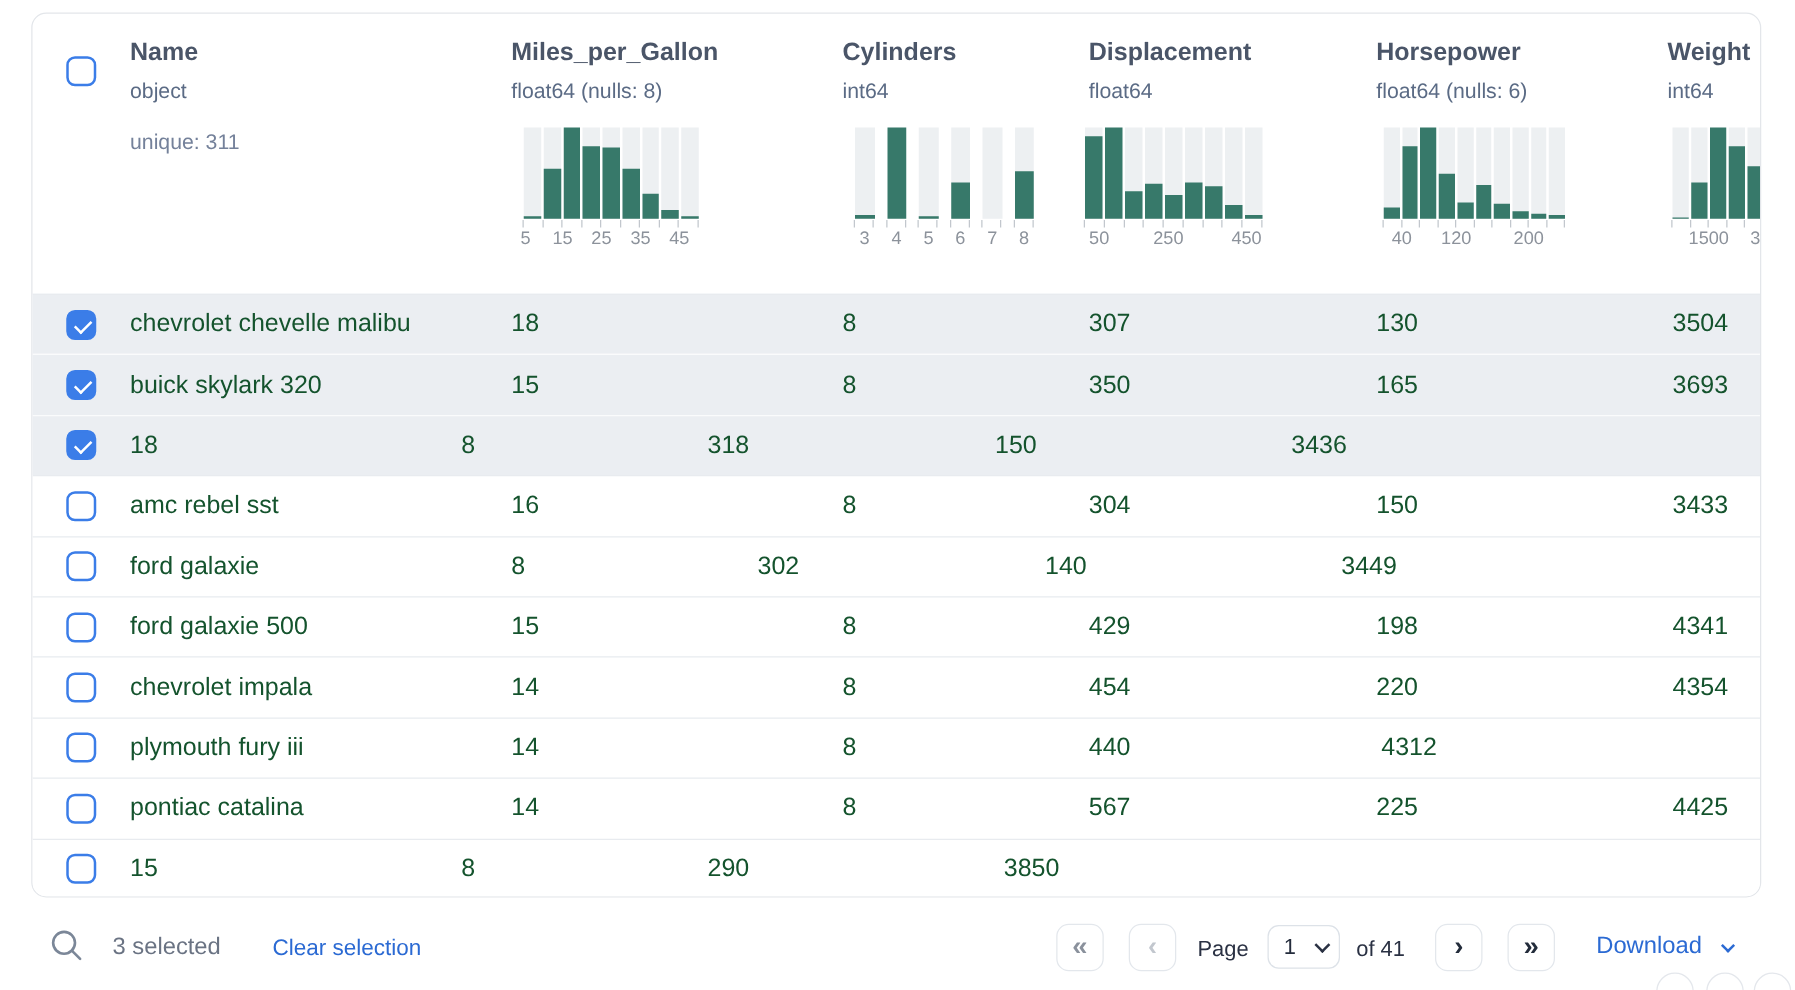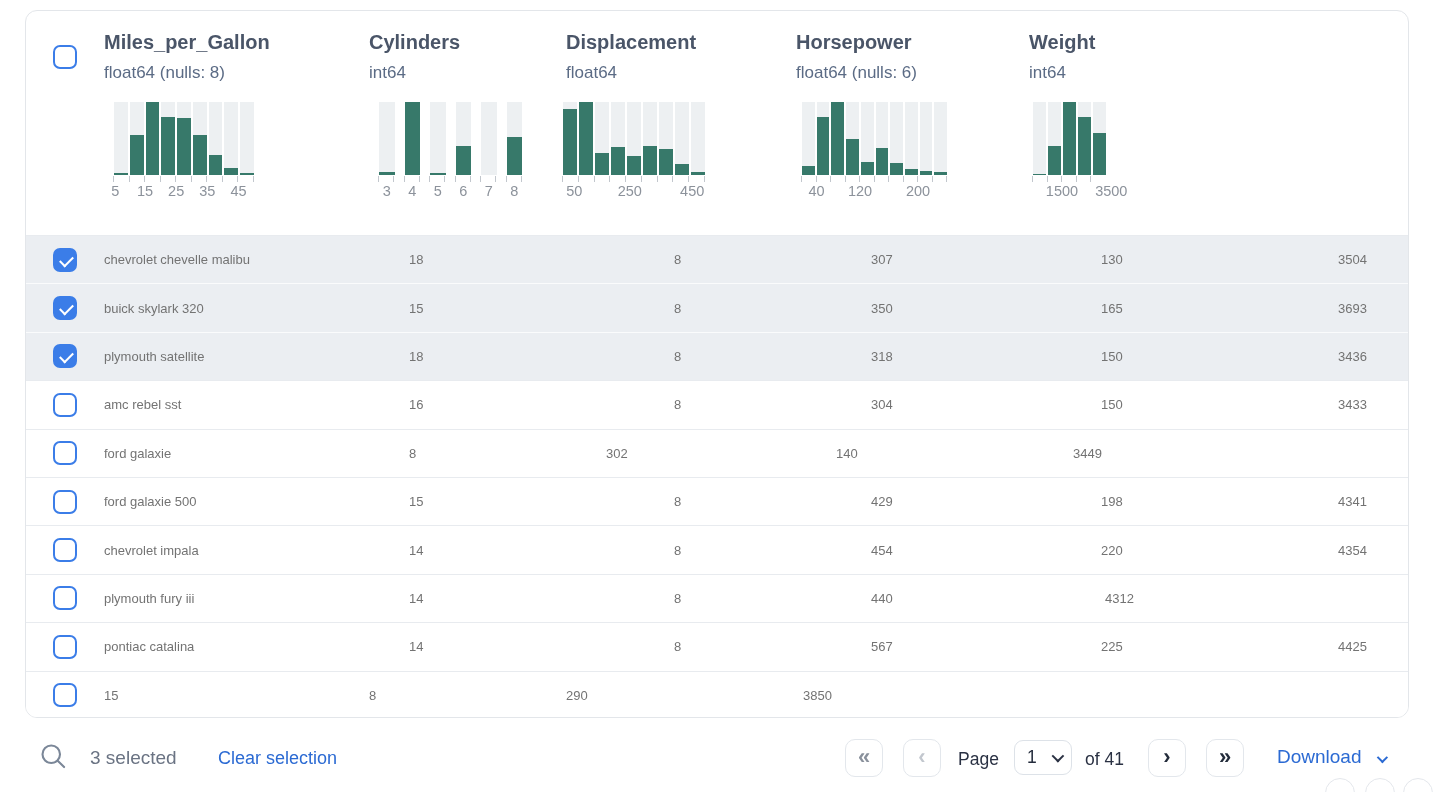--- a/index.html
+++ b/index.html
@@ -23,21 +23,21 @@
   .hist-bar { width:100%; background:#37796a; }
   .hist-axis { position:relative; height:7px; }
   .tick { position:absolute; top:1px; width:1px; height:6px; background:#c2c7cd; }
   .hist-labels { position:relative; height:16px; margin-top:1px; }
   .hist-label { position:absolute; top:0; transform:translateX(-50%); font-size:14.5px; color:#8c929b; white-space:nowrap; }
 
   .tbody { position:relative; }
   .row { display:flex; height:48.4px; border-top:1px solid #e8ebef; background:#fff; align-items:center; }
   .row.selected { background:#ebeef2; }
   .row.selected + .row.selected { border-top-color:#fafbfc; }
-  .cell { flex:none; font-size:13px; color:#737373; white-space:nowrap; overflow:hidden; }
+  .cell { flex:none; font-size:20px; color:#14532d; white-space:nowrap; overflow:hidden; }
   .cb-cell { width:78px; padding-left:27px; display:flex; align-items:center; align-self:stretch; }
 
   .cb { width:24px; height:24px; border-radius:7px; border:2px solid #3b7de8; background:#fff; position:relative; display:inline-block; cursor:pointer; }
   .cb.checked { background:#3b7de8; border-color:#3b7de8; }
   .cb.checked::after { content:""; position:absolute; left:5px; top:6px; width:11px; height:6px;
       border-left:2.5px solid #fff; border-bottom:2.5px solid #fff; transform:rotate(-45deg); }
 
   .footer-text { position:absolute; white-space:nowrap; }
   .link { color:#2b6ad3; cursor:pointer; }
   .pbtn { position:absolute; top:739px; width:38px; height:38px; border:1px solid #e3e7ec; border-radius:10px;
@@ -52,20 +52,25 @@
 </style>
 </head>
 <body>
 
 <div class="card">
   <div class="table-inner">
     <div class="thead" id="thead">
         <div class="hcell" style="width: 78px;">
           <span class="cb" style="position: absolute; left: 27px; top: 34px;"></span>
         </div>
+        <div class="hcell" style="width: 305px;">
+          <div class="h-title">Name</div>
+          <div class="h-dtype">object</div>
+          <div class="h-note">unique: 311</div>
+        </div>
         <div class="hcell" style="width: 265px;">
           <div class="h-title">Miles_per_Gallon</div>
           <div class="h-dtype">float64 (nulls: 8)</div>
           <div class="hist" style="width: 140px; left: 10px;">
             <div class="hist-bars contig">
               <div class="hist-bin">
                 <div class="hist-bar" style="height: 3%;"></div>
               </div>
               <div class="hist-bin">
                 <div class="hist-bar" style="height: 55%;"></div>
@@ -324,21 +329,20 @@
           <div class="cell" style="width: 265px;">15</div>
           <div class="cell" style="width: 197px;">8</div>
           <div class="cell" style="width: 230px;">350</div>
           <div class="cell" style="width: 233px;">165</div>
           <div class="cell" style="width: 232px; padding-left: 4px;">3693</div>
         </div>
         <div class="row selected">
           <div class="cb-cell">
             <span class="cb checked"></span>
           </div>
-          <div class="cell" style="width: 305px;">plymouth satellite</div>
           <div class="cell" style="width: 265px;">18</div>
           <div class="cell" style="width: 197px;">8</div>
           <div class="cell" style="width: 230px;">318</div>
           <div class="cell" style="width: 233px;">150</div>
           <div class="cell" style="width: 232px; padding-left: 4px;">3436</div>
         </div>
         <div class="row">
           <div class="cb-cell">
             <span class="cb"></span>
           </div>

